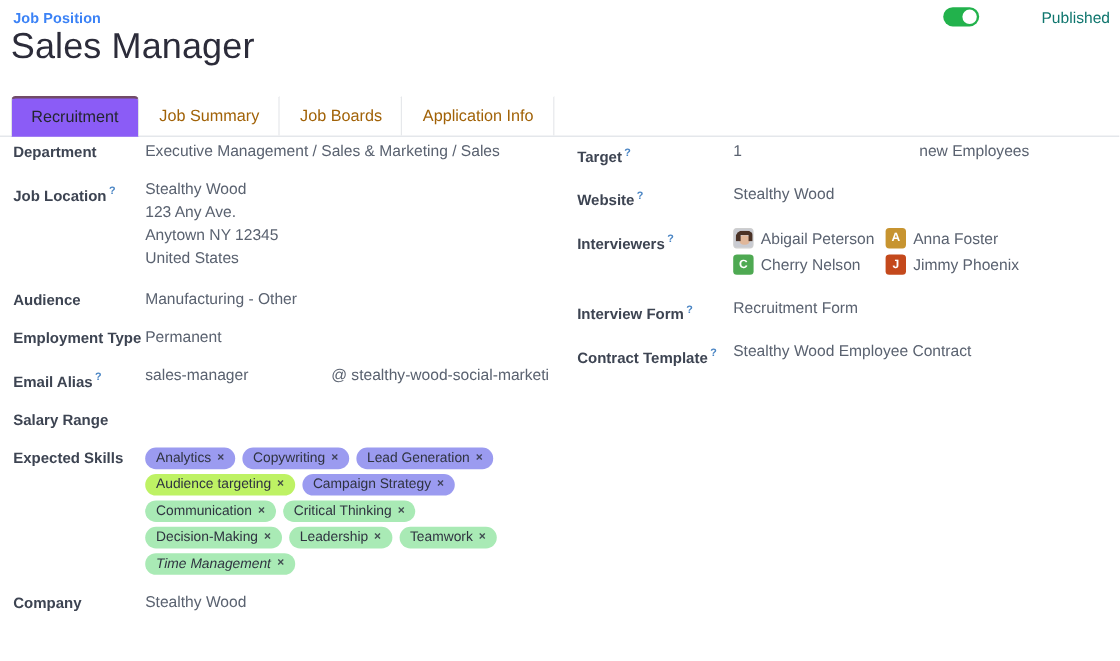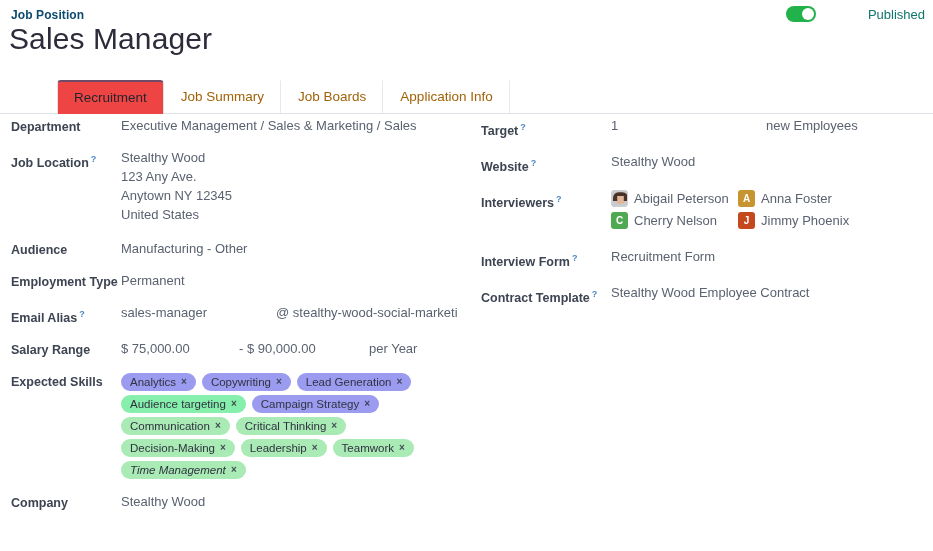--- a/index.html
+++ b/index.html
@@ -10,21 +10,21 @@
     font-family: "Liberation Sans", sans-serif;
     color: #374151;
     overflow: hidden;
   }
 
   .page { position: relative; width: 933px; height: 551px; }
 
   
   .breadcrumb-row {
     position: absolute; left: 11px; top: 8px;
-    font-size: 12px; font-weight: 700; color: #0c4a6e;
+    font-size: 12px; font-weight: 700; color: #3b82f6;
     letter-spacing: .1px;
   }
   .title {
     position: absolute; left: 9px; top: 22px;
     font-size: 30px; font-weight: 400; color: #2c2c3a;
     letter-spacing: .1px;
   }
 
   .publish-wrap {
     position: absolute; right: 8px; top: 6px;
@@ -56,26 +56,25 @@
     font-size: 13.5px; color: #a16207;
     border: 1px solid transparent;
     border-bottom: none;
     cursor: pointer;
     position: relative;
     background: transparent;
     line-height: 1;
   }
   .tab.active {
     color: #23262e;
-    background: #ef4444;
+    background: #8b5cf6;
     border-color: #dee2e6;
     border-top: 2px solid #714b67;
     border-radius: 4px 4px 0 0;
     margin-bottom: -1px;
-    margin-left: 48px;
   }
   .tab:not(.active) {
     border-right: 1px solid #e6e8eb;
   }
 
   
   .form {
     position: absolute; left: 0; top: 118px;
     width: 933px; height: 433px;
   }
@@ -237,44 +236,39 @@
         </div>
         <div class="fval cols2">
           <div class="w1">sales-manager</div>
           <div class="nowrap">@ stealthy-wood-social-marketi</div>
         </div>
       </div>
 
 
       <div class="field">
         <div class="flabel">Salary Range</div>
-        <div class="fval cols3">
-          <div class="w2">$ 75,000.00</div>
-          <div class="w3">- $ 90,000.00</div>
-          <div>per Year</div>
-        </div>
       </div>
 
       <div class="field">
         <div class="flabel">Expected Skills</div>
         <div class="fval">
           <div class="tags" id="skill-tags">
               <div class="tag purple" style="background: rgb(155, 155, 240);">
                 <span>Analytics</span>
                 <span class="x">×</span>
               </div>
               <div class="tag purple" style="background: rgb(155, 155, 240);">
                 <span>Copywriting</span>
                 <span class="x">×</span>
               </div>
               <div class="tag purple" style="background: rgb(155, 155, 240);">
                 <span>Lead Generation</span>
                 <span class="x">×</span>
               </div>
-              <div class="tag purple" style="background: #86efac;">
+              <div class="tag purple" style="background: #bef264;">
                 <span>Audience targeting</span>
                 <span class="x">×</span>
               </div>
               <div class="tag purple" style="background: rgb(155, 155, 240);">
                 <span>Campaign Strategy</span>
                 <span class="x">×</span>
               </div>
               <div class="tag green" style="background: rgb(169, 234, 181);">
                 <span>Communication</span>
                 <span class="x">×</span>

